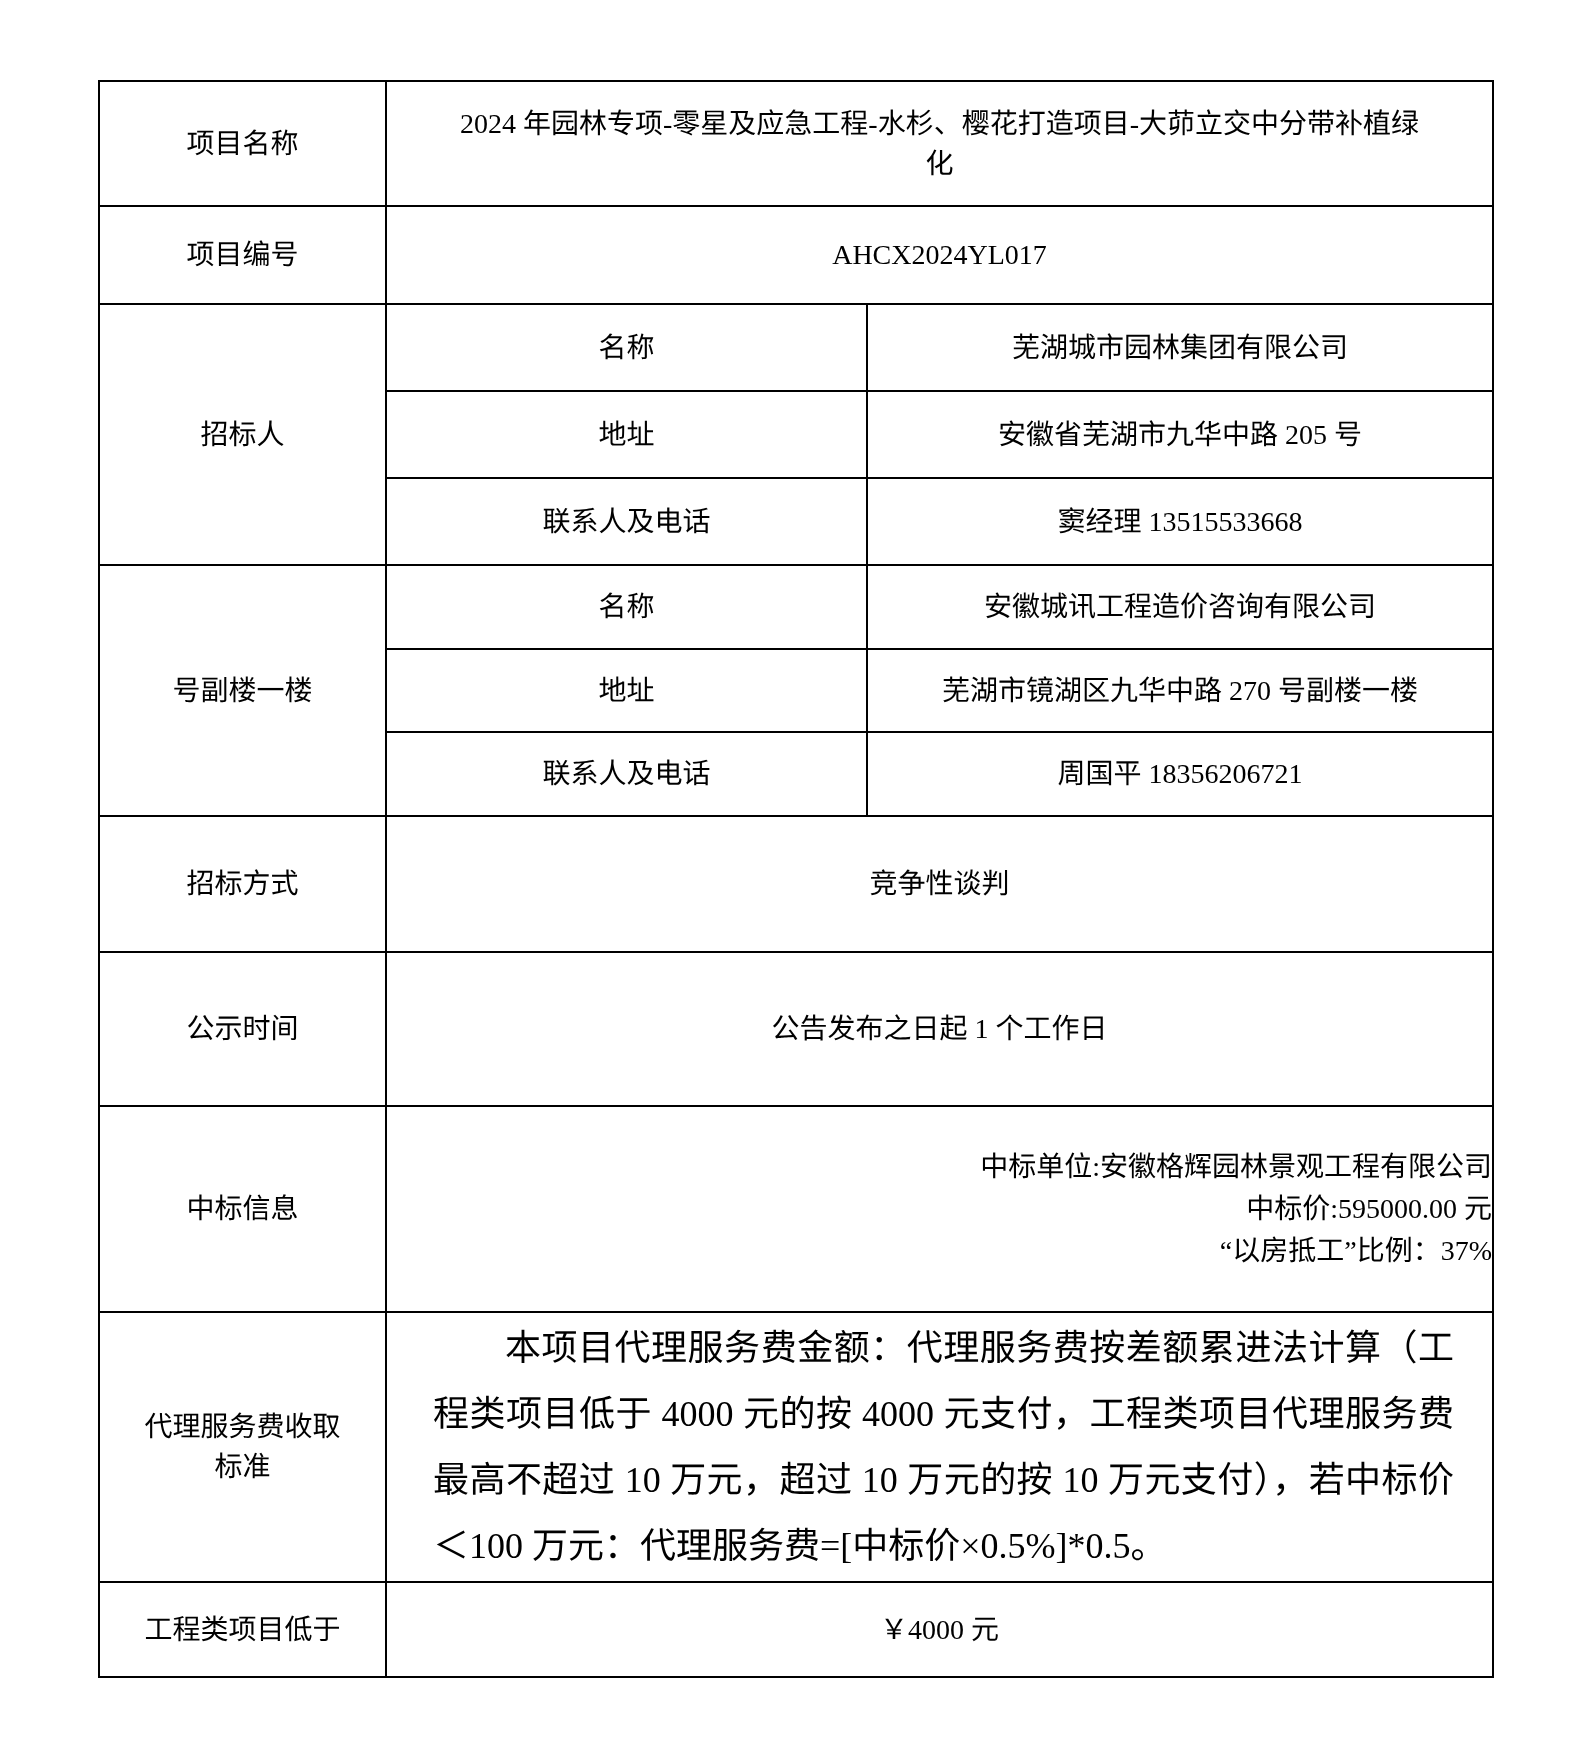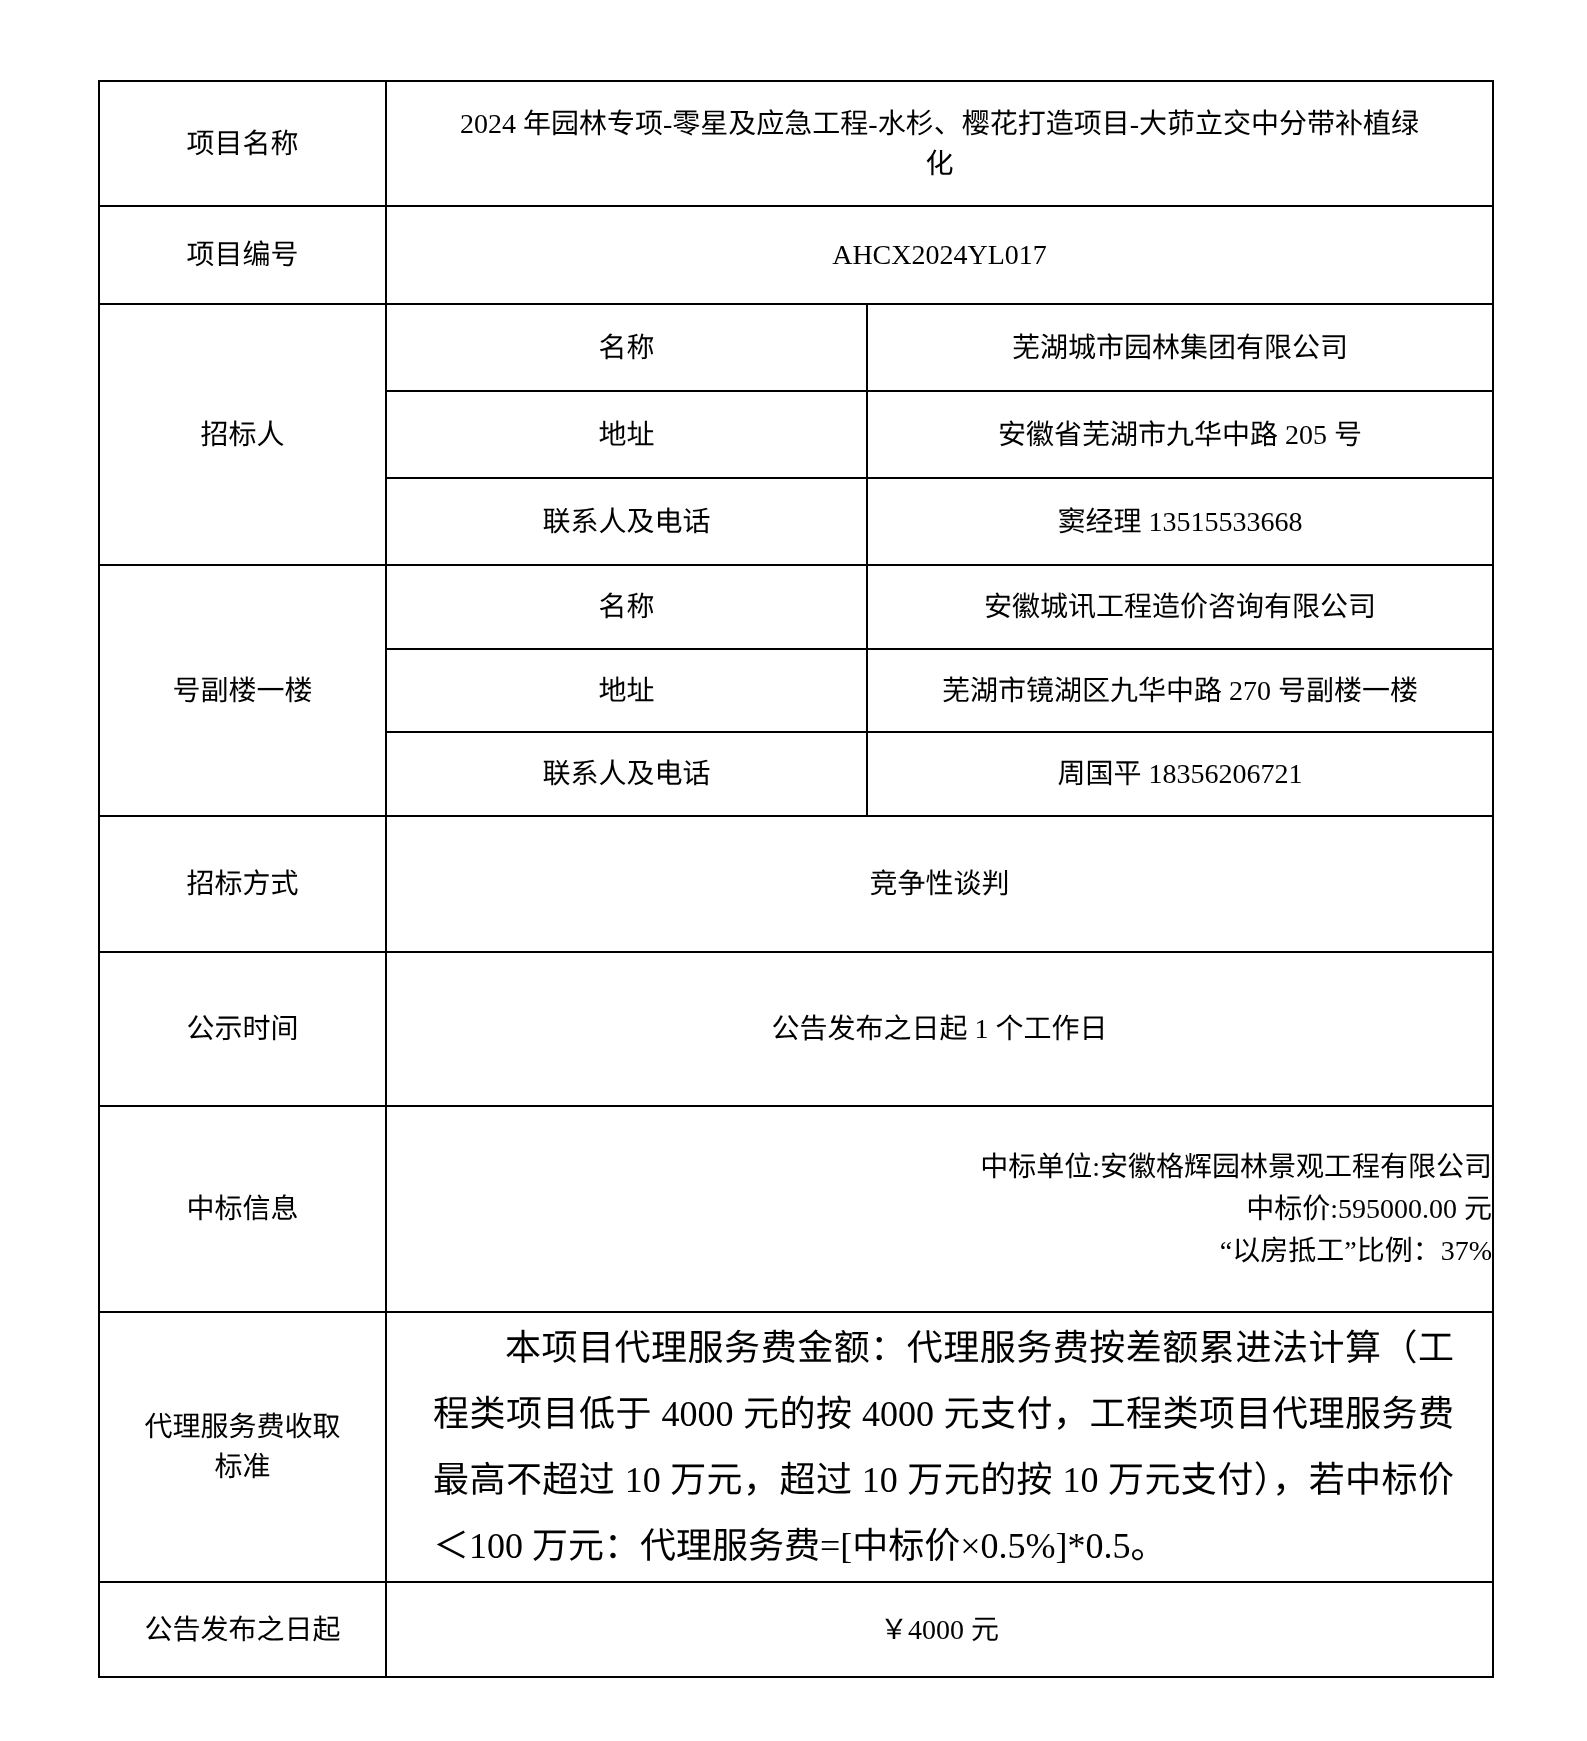--- a/index.html
+++ b/index.html
@@ -161,21 +161,21 @@
         <td class="label-cell">
           <span class="label-text">代理服务费收取标准</span>
         </td>
         <td colspan="2" class="para-cell">
           <p class="fee-para">本项目代理服务费金额：代理服务费按差额累进法计算（工程类项目低于 4000 元的按 4000 元支付，工程类项目代理服务费最高不超过 10 万元，超过 10 万元的按 10 万元支付），若中标价＜100 万元：代理服务费=[中标价×0.5%]*0.5。</p>
         </td>
       </tr>
 
       <tr style="height:95px;">
         <td class="label-cell">
-          <span class="label-text">公告发布之日起</span>
+          <span class="label-text">工程类项目低于</span>
         </td>
         <td colspan="2">
           <span>￥4000 元</span>
         </td>
       </tr>
     </tbody>
   </table>
 </div>
 
 </body></html>

